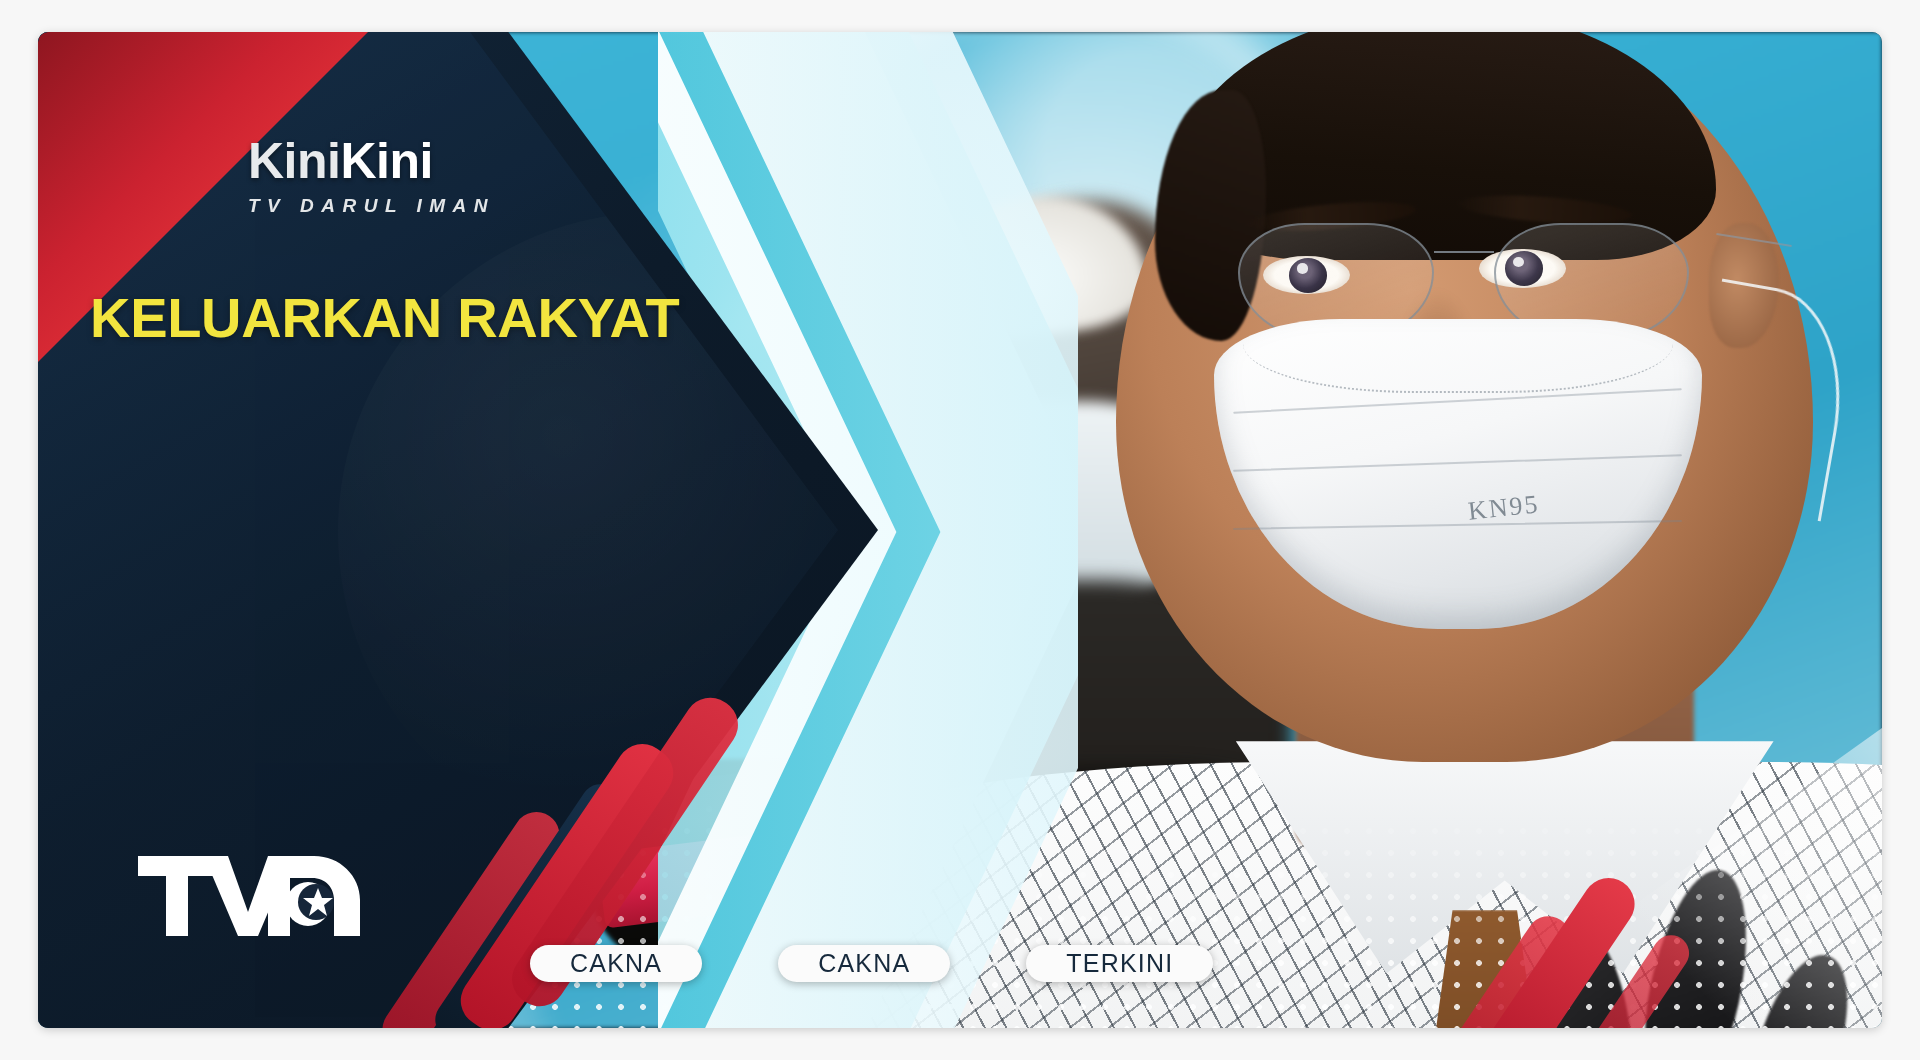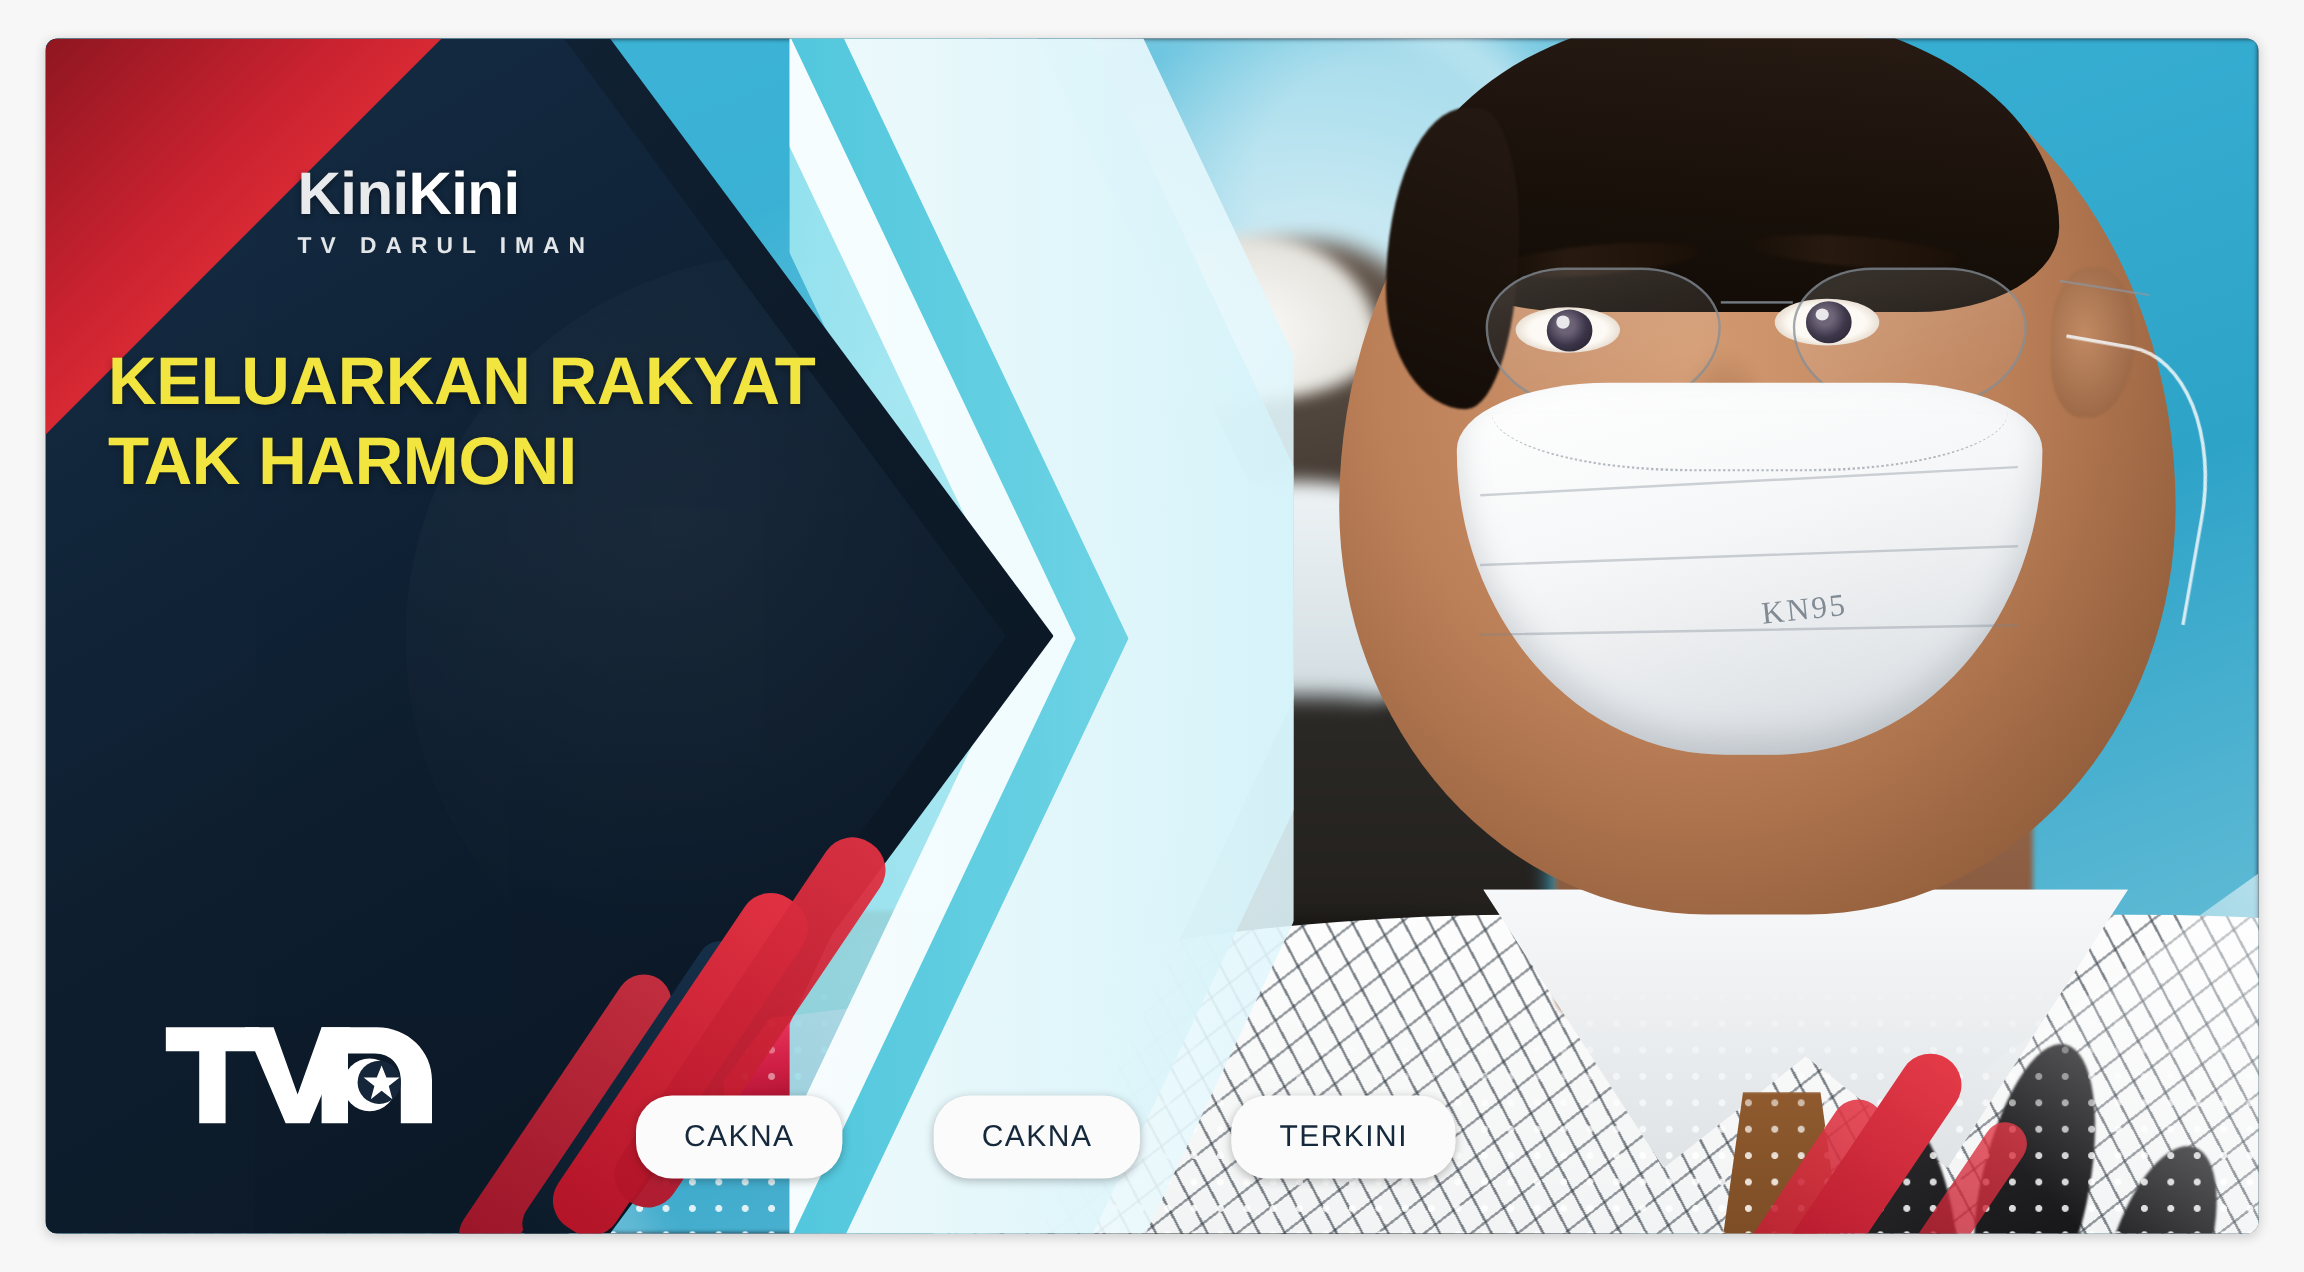--- a/index.html
+++ b/index.html
@@ -205,36 +205,36 @@
   .wedge{position:absolute;right:0;bottom:0;width:420px;height:300px;
     background:linear-gradient(225deg,rgba(255,255,255,.55),rgba(255,255,255,0) 62%);
     clip-path:polygon(100% 0,100% 100%,0 100%);pointer-events:none;}
 
   
   .brand{position:absolute;left:210px;top:104px;z-index:9;}
   .brand-name{font-size:50px;font-weight:700;color:#e8eaec;letter-spacing:-.5px;
     line-height:1;text-shadow:0 2px 5px rgba(0,0,0,.45);}
   .brand-name b{color:#ffffff;font-weight:700;}
   .brand-sub{margin-top:9px;font-size:19px;font-weight:700;letter-spacing:7.5px;
-    color:#e3e6e8;}
+    color:#e3e6e8;font-style:italic;}
 
   .headline{position:absolute;left:52px;top:253px;width:660px;z-index:9;
     color:#f2e53f;font-size:56px;font-weight:700;line-height:1.17;
     letter-spacing:-.3px;text-transform:uppercase;
     text-shadow:0 2px 6px rgba(0,0,0,.35);}
   .headline div{white-space:nowrap;}
 
   
   .tvd{position:absolute;left:100px;top:818px;z-index:9;display:flex;align-items:center;}
   .tvd svg{display:block;}
 
   
   .badges{position:absolute;left:492px;bottom:46px;z-index:9;display:flex;gap:76px;}
   .badge{background:#fbfbfb;color:#16293c;font-size:25px;font-weight:400;
-    letter-spacing:1.2px;padding:20px 40px;border-radius:30px;
+    letter-spacing:1.2px;padding:4px 40px;border-radius:30px;
     box-shadow:0 2px 8px rgba(0,0,0,.28);white-space:nowrap;}
 </style>
 </head>
 <body>
 
 <div id="page">
   <div id="card">
 
     <div class="photo">
       <div class="backdrop"></div>
@@ -321,21 +321,20 @@
     <div class="slr slr1"></div>
     <div class="slr slr3"></div>
 
     <div class="brand">
       <div class="brand-name"><span>Kini</span><b>Kini</b></div>
       <div class="brand-sub">TV DARUL IMAN</div>
     </div>
 
     <div class="headline">
       <div>KELUARKAN RAKYAT</div>
-      <div>TAK HARMONI</div>
     </div>
 
     <div class="tvd">
       <svg width="222" height="92" viewBox="0 0 222 92" aria-hidden="true">
         <g fill="#ffffff">
 
           <path d="M0 6 H78 V26 H50 V86 H28 V26 H0 Z"></path>
 
           <path d="M66 6 H90 L110 62 L130 6 H154 L120 86 H100 Z"></path>
 

